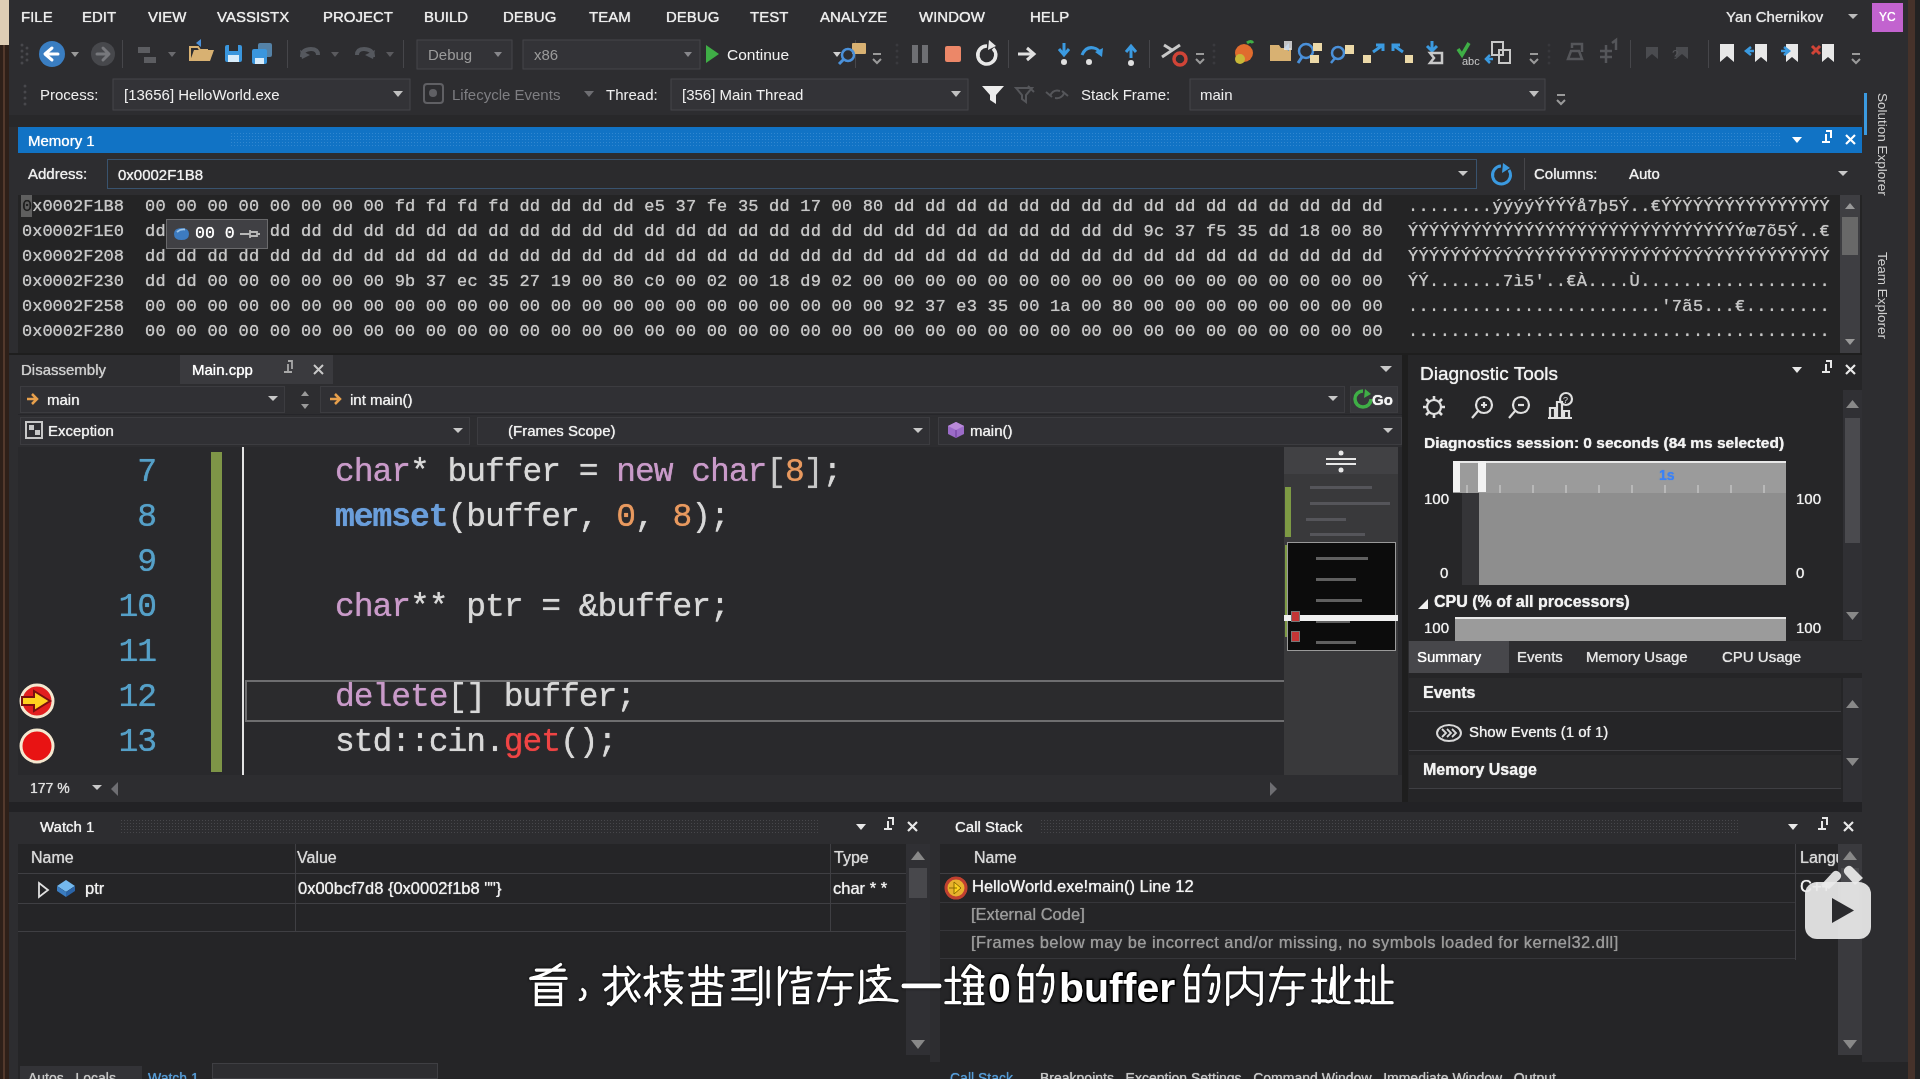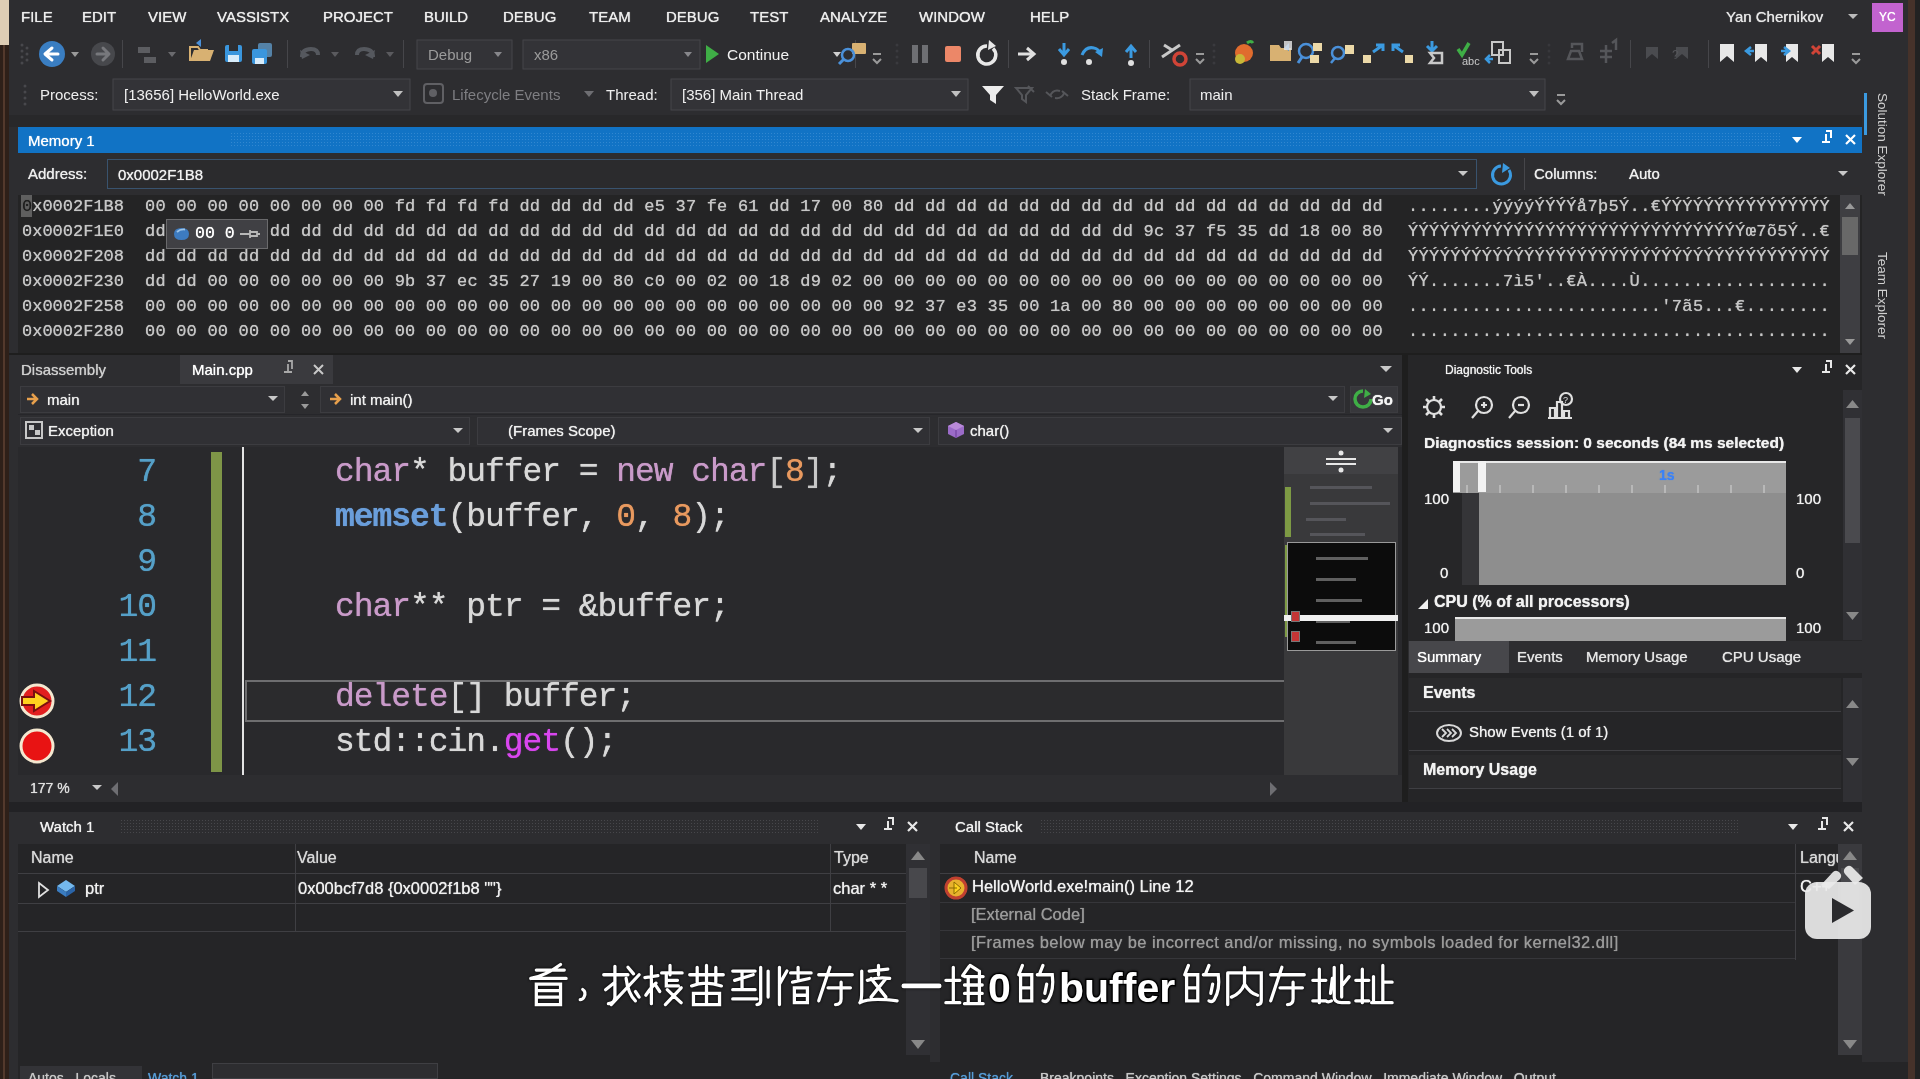--- a/index.html
+++ b/index.html
@@ -234,21 +234,21 @@
 <svg class="abs" style="left:1488px;top:162px;" width="26" height="26">
     <path d="M13 4 a 9 9 0 1 0 8 4" fill="none" stroke="#3b9ae0" stroke-width="3"></path>
     <path d="M15 1 l7 5 -8 5 z" fill="#3b9ae0"></path>
   </svg>
 <div class="vsep" style="left:1524px;top:158px;height:32px;"></div>
 <div class="txt" style="left:1534px;top:166px;font-size:15px;color:#eeeeee;">Columns:</div>
 <div class="txt" style="left:1629px;top:166px;font-size:15px;color:#f0f0f0;">Auto</div>
 <div class="caret" style="left:1838px;top:171px;"></div>
 <div class="abs" style="left:18px;top:195px;width:1844px;height:158px;background:#242425;"></div>
 <div class="txt mono" style="left:22px;top:198px;font-size:17px;color:#c6c6c6;">0x0002F1B8</div>
-<div class="txt mono" style="left:145px;top:198px;font-size:17px;color:#c6c6c6;letter-spacing:0.2px;">00 00 00 00 00 00 00 00 fd fd fd fd dd dd dd dd e5 37 fe 61 dd 17 00 80 dd dd dd dd dd dd dd dd dd dd dd dd dd dd dd dd</div>
+<div class="txt mono" style="left:145px;top:198px;font-size:17px;color:#c6c6c6;letter-spacing:0.2px;">00 00 00 00 00 00 00 00 fd fd fd fd dd dd dd dd e5 37 fe 35 dd 17 00 80 dd dd dd dd dd dd dd dd dd dd dd dd dd dd dd dd</div>
 <div class="txt mono" style="left:1408px;top:198px;font-size:17px;letter-spacing:0.35px;color:#c6c6c6;">........ýýýýÝÝÝÝå7þ5Ý..€ÝÝÝÝÝÝÝÝÝÝÝÝÝÝÝÝ</div>
 <div class="txt mono" style="left:22px;top:223px;font-size:17px;color:#c6c6c6;">0x0002F1E0</div>
 <div class="txt mono" style="left:145px;top:223px;font-size:17px;color:#c6c6c6;letter-spacing:0.2px;">dd dd dd dd dd dd dd dd dd dd dd dd dd dd dd dd dd dd dd dd dd dd dd dd dd dd dd dd dd dd dd dd 9c 37 f5 35 dd 18 00 80</div>
 <div class="txt mono" style="left:1408px;top:223px;font-size:17px;letter-spacing:0.35px;color:#c6c6c6;">ÝÝÝÝÝÝÝÝÝÝÝÝÝÝÝÝÝÝÝÝÝÝÝÝÝÝÝÝÝÝÝÝœ7õ5Ý..€</div>
 <div class="txt mono" style="left:22px;top:248px;font-size:17px;color:#c6c6c6;">0x0002F208</div>
 <div class="txt mono" style="left:145px;top:248px;font-size:17px;color:#c6c6c6;letter-spacing:0.2px;">dd dd dd dd dd dd dd dd dd dd dd dd dd dd dd dd dd dd dd dd dd dd dd dd dd dd dd dd dd dd dd dd dd dd dd dd dd dd dd dd</div>
 <div class="txt mono" style="left:1408px;top:248px;font-size:17px;letter-spacing:0.35px;color:#c6c6c6;">ÝÝÝÝÝÝÝÝÝÝÝÝÝÝÝÝÝÝÝÝÝÝÝÝÝÝÝÝÝÝÝÝÝÝÝÝÝÝÝÝ</div>
 <div class="txt mono" style="left:22px;top:273px;font-size:17px;color:#c6c6c6;">0x0002F230</div>
 <div class="txt mono" style="left:145px;top:273px;font-size:17px;color:#c6c6c6;letter-spacing:0.2px;">dd dd 00 00 00 00 00 00 9b 37 ec 35 27 19 00 80 c0 00 02 00 18 d9 02 00 00 00 00 00 00 00 00 00 00 00 00 00 00 00 00 00</div>
 <div class="txt mono" style="left:1408px;top:273px;font-size:17px;letter-spacing:0.35px;color:#c6c6c6;">ÝÝ.......7ì5'..€À....Ù..................</div>
@@ -319,38 +319,38 @@
 <div class="caret" style="left:453px;top:428px;"></div>
 <div class="abs" style="left:477px;top:417px;width:453px;height:28px;background:#303034;border:1px solid #3c3c40;"></div>
 <div class="txt" style="left:508px;top:423px;font-size:15px;color:#f0f0f0;">(Frames Scope)</div>
 <div class="caret" style="left:913px;top:428px;"></div>
 <div class="abs" style="left:938px;top:417px;width:464px;height:28px;background:#303034;border:1px solid #3c3c40;"></div>
 <svg class="abs" style="left:946px;top:420px;" width="20" height="20">
     <path d="M10 2 l8 4 v8 l-8 4 -8 -4 v-8 z" fill="#9b6bc8"></path>
     <path d="M10 2 l8 4 -8 4 -8 -4 z" fill="#b98ad8"></path>
     <path d="M10 10 v8" stroke="#7a4aa8" stroke-width="1.5"></path>
   </svg>
-<div class="txt" style="left:970px;top:423px;font-size:15px;color:#f0f0f0;">char()</div>
+<div class="txt" style="left:970px;top:423px;font-size:15px;color:#f0f0f0;">main()</div>
 <div class="caret" style="left:1383px;top:428px;"></div>
 <div class="abs" style="left:18px;top:447px;width:1384px;height:328px;background:#29292c;"></div>
 <div class="txt mono" style="left:60px;top:456px;width:96px;text-align:right;font-size:33px;letter-spacing:-1px;color:#55a0c8;">7</div>
 <div class="txt mono" style="left:60px;top:501px;width:96px;text-align:right;font-size:33px;letter-spacing:-1px;color:#55a0c8;">8</div>
 <div class="txt mono" style="left:60px;top:546px;width:96px;text-align:right;font-size:33px;letter-spacing:-1px;color:#55a0c8;">9</div>
 <div class="txt mono" style="left:60px;top:591px;width:96px;text-align:right;font-size:33px;letter-spacing:-1px;color:#55a0c8;">10</div>
 <div class="txt mono" style="left:60px;top:636px;width:96px;text-align:right;font-size:33px;letter-spacing:-1px;color:#55a0c8;">11</div>
 <div class="txt mono" style="left:60px;top:681px;width:96px;text-align:right;font-size:33px;letter-spacing:-1px;color:#55a0c8;">12</div>
 <div class="txt mono" style="left:60px;top:726px;width:96px;text-align:right;font-size:33px;letter-spacing:-1px;color:#55a0c8;">13</div>
 <div class="abs" style="left:211px;top:452px;width:11px;height:320px;background:#7e9547;"></div>
 <div class="abs" style="left:242px;top:447px;width:2px;height:328px;background:#e4e4e4;"></div>
 <div class="abs" style="left:245px;top:680px;width:1100px;height:42px;background:#2b2b2d;border:2px solid #6e6e70;"></div>
 <div class="txt mono" style="left:335px;top:456px;font-size:33px;letter-spacing:-1.06px;"><span style="color:#c99ac9;">char</span><span style="color:#d8d8d8;">* buffer = </span><span style="color:#c99ac9;">new</span><span style="color:#d8d8d8;"> </span><span style="color:#c99ac9;">char</span><span style="color:#c8c8c8;">[</span><span style="color:#e8995f;">8</span><span style="color:#c8c8c8;">]</span><span style="color:#d8d8d8;">;</span></div>
 <div class="txt mono" style="left:335px;top:501px;font-size:33px;letter-spacing:-1.06px;"><span style="color:#6a9edb;font-weight:bold;">memset</span><span style="color:#d8d8d8;">(buffer, </span><span style="color:#e8995f;">0</span><span style="color:#d8d8d8;">, </span><span style="color:#e8995f;">8</span><span style="color:#d8d8d8;">);</span></div>
 <div class="txt mono" style="left:335px;top:591px;font-size:33px;letter-spacing:-1.06px;"><span style="color:#c99ac9;">char</span><span style="color:#d8d8d8;">** ptr = &amp;buffer;</span></div>
 <div class="txt mono" style="left:335px;top:681px;font-size:33px;letter-spacing:-1.06px;"><span style="color:#c99ac9;">delete</span><span style="color:#d8d8d8;">[] buffer;</span></div>
-<div class="txt mono" style="left:335px;top:726px;font-size:33px;letter-spacing:-1.06px;"><span style="color:#d8d8d8;">std::cin.</span><span style="color:#d946ef;text-align:right;">get</span><span style="color:#d8d8d8;">();</span></div>
+<div class="txt mono" style="left:335px;top:726px;font-size:33px;letter-spacing:-1.06px;"><span style="color:#d8d8d8;">std::cin.</span><span style="color:#ef4444;text-align:right;">get</span><span style="color:#d8d8d8;">();</span></div>
 <svg class="abs" style="left:16px;top:680px;" width="46" height="90">
     <circle cx="21" cy="21" r="16" fill="#e21f1f" stroke="#f4e8d0" stroke-width="3"></circle>
     <path d="M6 17 h12 v-6 l16 10 -16 10 v-6 h-12 z" fill="#ffd21f" stroke="#7a1010" stroke-width="2"></path>
     <circle cx="21" cy="66" r="16" fill="#e81313" stroke="#f4e8d0" stroke-width="3"></circle>
   </svg>
 <div class="abs" style="left:1284px;top:447px;width:114px;height:328px;background:#39393b;"></div>
 <div class="abs" style="left:1284px;top:447px;width:114px;height:27px;background:#414144;"></div>
 <svg class="abs" style="left:1324px;top:449px;" width="34" height="24">
     <circle cx="17" cy="4" r="2.5" fill="#e8e8e8"></circle>
     <path d="M2 10 h30 M2 15 h30" stroke="#e8e8e8" stroke-width="2"></path>
@@ -373,21 +373,21 @@
 <div class="abs" style="left:1291px;top:631px;width:9px;height:11px;background:#c43535;border:1px solid #777;"></div>
 <div class="abs" style="left:18px;top:775px;width:1384px;height:27px;background:#2d2d30;"></div>
 <div class="txt" style="left:30px;top:781px;font-size:14px;color:#e0e0e0;">177 %</div>
 <div class="caret" style="left:92px;top:785px;"></div>
 <svg class="abs" style="left:108px;top:778px;" width="1190" height="22">
     <path d="M10 4 l-7 7 7 7 z" fill="#6e6e72"></path>
     <path d="M1162 4 l7 7 -7 7 z" fill="#6e6e72"></path>
   </svg>
 <div class="abs" style="left:1402px;top:355px;width:6px;height:447px;background:#1e1e1e;"></div>
 <div class="abs" style="left:1408px;top:355px;width:454px;height:447px;background:#262628;"></div>
-<div class="txt" style="left:1420px;top:364px;font-size:12px;color:#f2f2f2;margin-left:25px;">Diagnostic Tools</div>
+<div class="txt" style="left:1420px;top:364px;font-size:19px;color:#f2f2f2;">Diagnostic Tools</div>
 <svg class="abs" style="left:1780px;top:358px;" width="82" height="24">
     <path d="M12 9 l5 6 5 -6 z" fill="#e8e8e8"></path>
     <path d="M46 6 v8 M42 14 h8 M46 3 h5 v7" stroke="#e8e8e8" stroke-width="2" fill="none"></path>
     <path d="M66 7 l9 9 M75 7 l-9 9" stroke="#e8e8e8" stroke-width="2.2"></path>
   </svg>
 <svg class="abs" style="left:1408px;top:390px;" width="200" height="36">
     <g stroke="#e0e0e0" fill="none" stroke-width="2.2">
       <circle cx="26" cy="17" r="7"></circle>
       <g stroke-width="2.6">
         <path d="M26 6 v4 M26 24 v4 M15 17 h4 M33 17 h4 M18 9 l3 3 M31 22 l3 3 M34 9 l-3 3 M21 22 l-3 3"></path>

